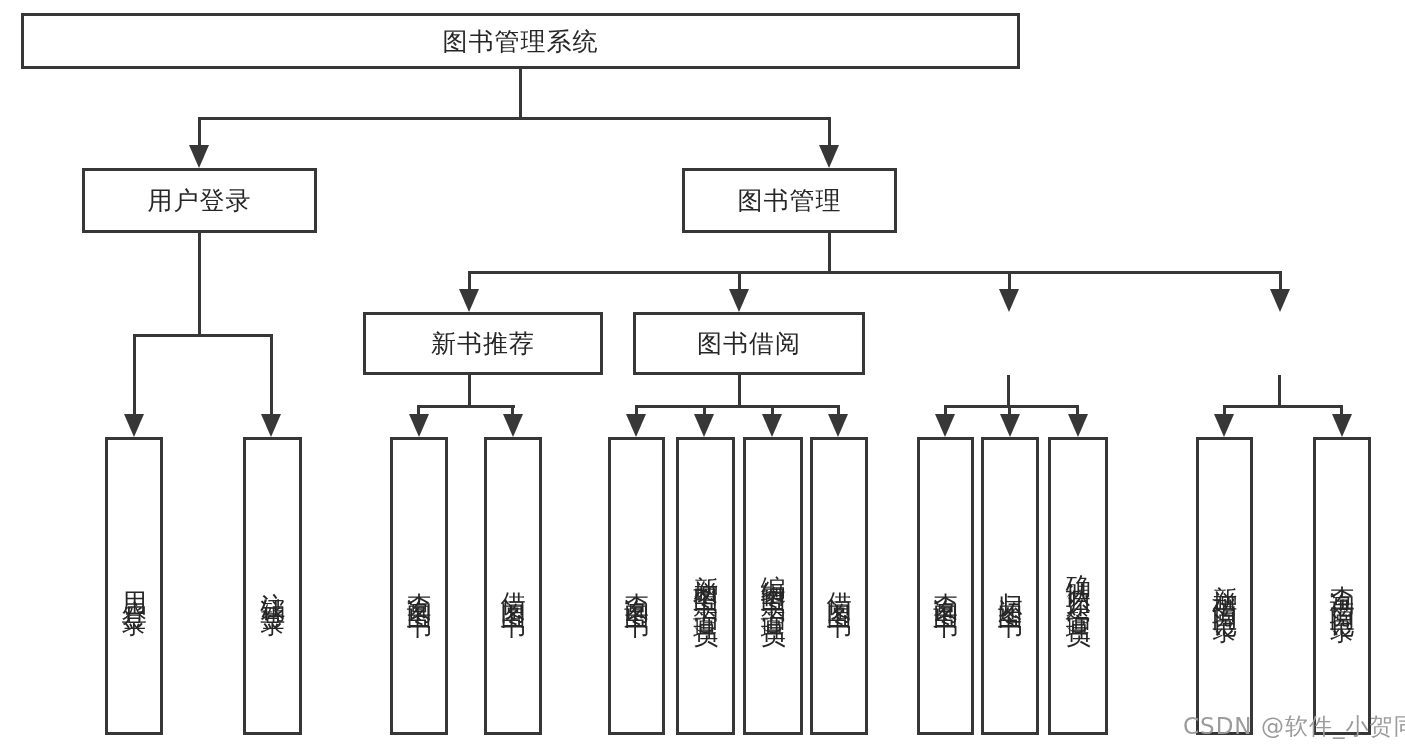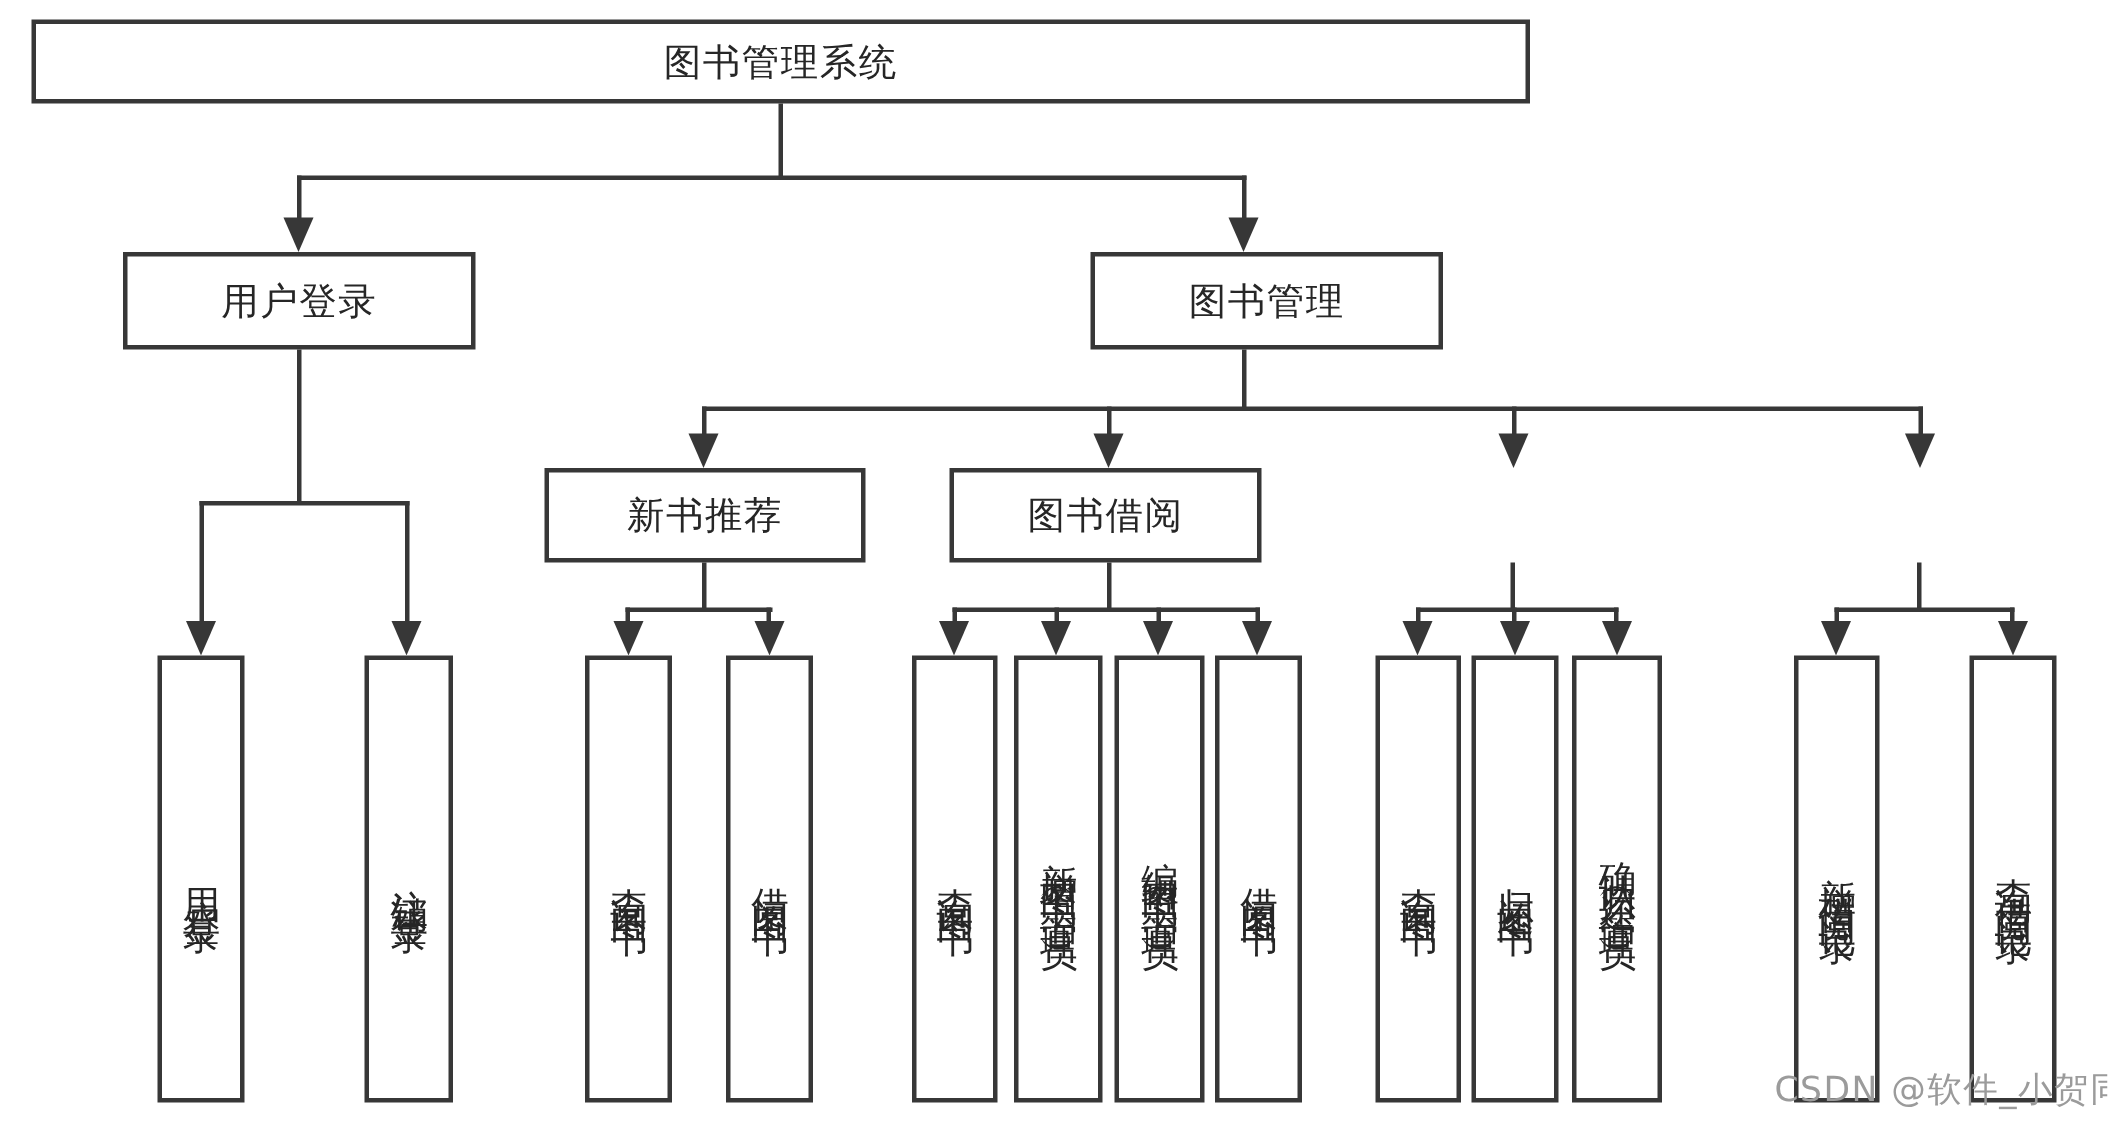--- a/index.html
+++ b/index.html
@@ -36,42 +36,42 @@
   <div class="node hnode" style="left:21px;top:13px;width:999px;height:56px">图书管理系统</div>
 
   <div class="vline" style="left:519px;top:69px;width:3px;height:49px"></div>
   <div class="hline" style="left:198px;top:117px;width:633px;height:3px"></div>
   <div class="vline" style="left:198px;top:117px;width:3px;height:30px"></div>
   <div class="arrow" style="left:189px;top:145px"></div>
   <div class="vline" style="left:828px;top:117px;width:3px;height:30px"></div>
   <div class="arrow" style="left:819px;top:145px"></div>
 
   <div class="node hnode" style="left:82px;top:168px;width:235px;height:65px">用户登录</div>
-  <div class="node hnode" style="left:727px;top:168px;width:235px;height:65px">图书管理</div>
+  <div class="node hnode" style="left:682px;top:168px;width:215px;height:65px">图书管理</div>
 
   <div class="vline" style="left:198px;top:233px;width:3px;height:102px"></div>
   <div class="hline" style="left:133px;top:334px;width:140px;height:3px"></div>
   <div class="vline" style="left:133px;top:334px;width:3px;height:80px"></div>
   <div class="arrow" style="left:124px;top:414px"></div>
   <div class="vline" style="left:270px;top:334px;width:3px;height:80px"></div>
   <div class="arrow" style="left:261px;top:414px"></div>
 
   <div class="vline" style="left:828px;top:233px;width:3px;height:41px"></div>
   <div class="hline" style="left:468px;top:271px;width:814px;height:3px"></div>
   <div class="vline" style="left:468px;top:271px;width:3px;height:20px"></div>
   <div class="arrow" style="left:459px;top:289px"></div>
   <div class="vline" style="left:738px;top:271px;width:3px;height:20px"></div>
   <div class="arrow" style="left:729px;top:289px"></div>
   <div class="vline" style="left:1008px;top:271px;width:3px;height:20px"></div>
   <div class="arrow" style="left:999px;top:289px"></div>
   <div class="vline" style="left:1279px;top:271px;width:3px;height:20px"></div>
   <div class="arrow" style="left:1270px;top:289px"></div>
 
-  <div class="node hnode" style="left:363px;top:312px;width:214px;height:63px">新书推荐</div>
-  <div class="node hnode" style="left:633px;top:312px;width:208px;height:63px">图书借阅</div>
+  <div class="node hnode" style="left:363px;top:312px;width:240px;height:63px">新书推荐</div>
+  <div class="node hnode" style="left:633px;top:312px;width:232px;height:63px">图书借阅</div>
 
   <div class="vline" style="left:468px;top:375px;width:3px;height:33px"></div>
   <div class="hline" style="left:417px;top:405px;width:98px;height:3px"></div>
   <div class="vline" style="left:417px;top:405px;width:3px;height:11px"></div>
   <div class="arrow" style="left:409px;top:414px"></div>
   <div class="vline" style="left:511px;top:405px;width:3px;height:11px"></div>
   <div class="arrow" style="left:503px;top:414px"></div>
 
   <div class="vline" style="left:738px;top:375px;width:3px;height:33px"></div>
   <div class="hline" style="left:635px;top:405px;width:205px;height:3px"></div>

